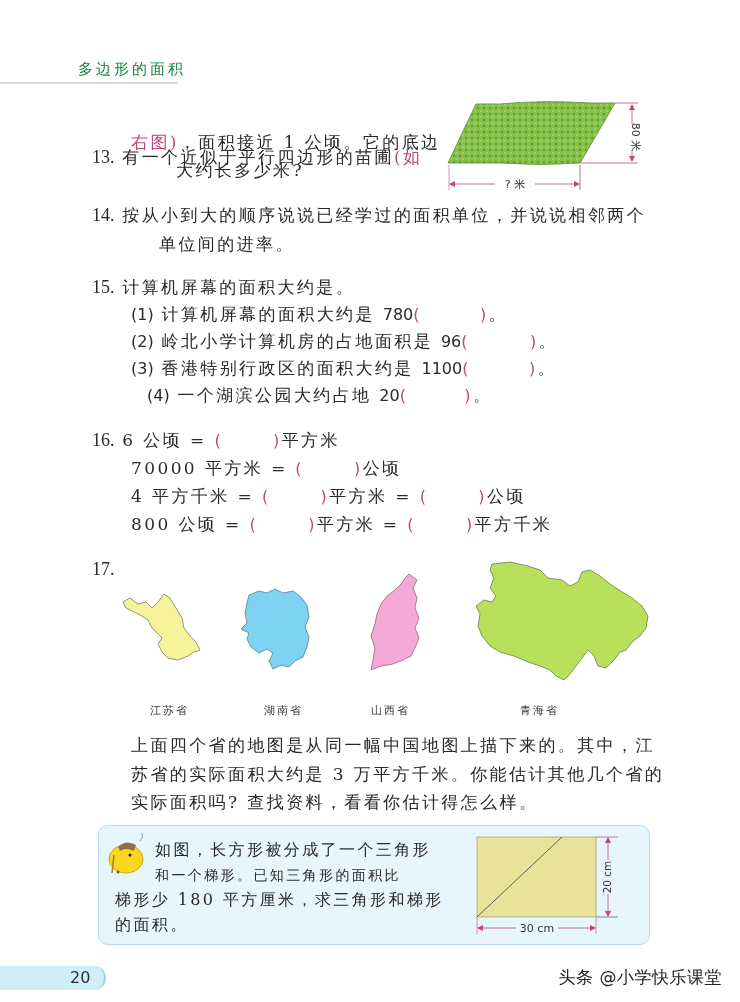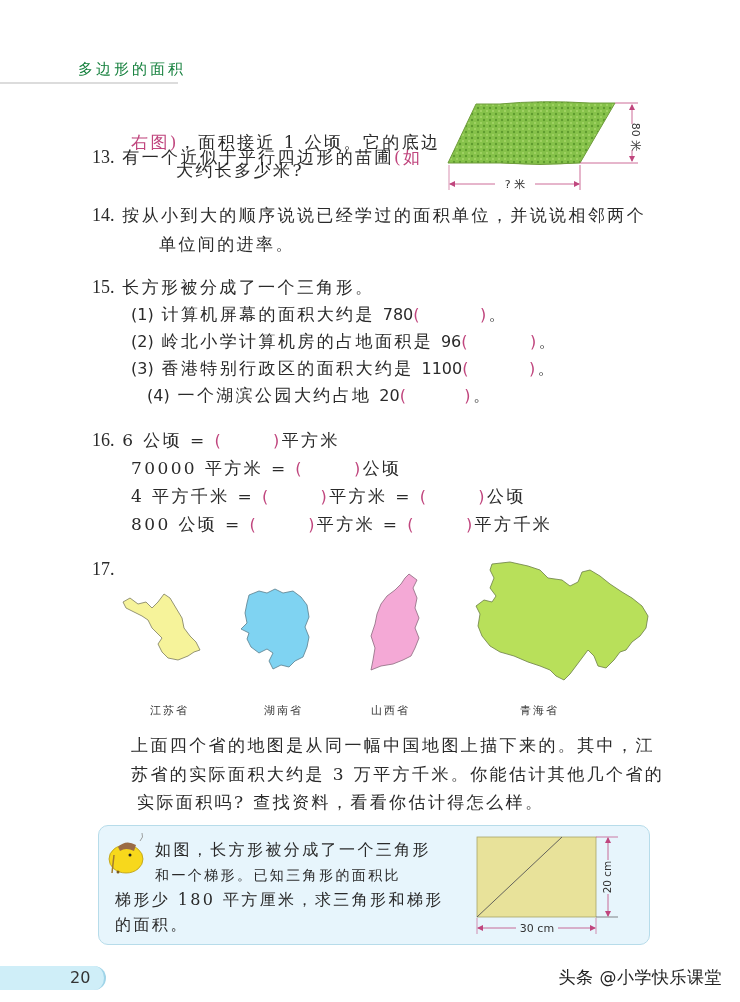--- a/index.html
+++ b/index.html
@@ -68,21 +68,21 @@
 </svg>
 
 <div class="line" style="left:92px; top:203px;">
   <span class="num">14.</span>
   <span>按从小到大的顺序说说已经学过的面积单位，并说说相邻两个</span>
 </div>
 <div class="line" style="left:131px; top:232px;margin-left:28px;">单位间的进率。</div>
 
 <div class="line" style="left:92px; top:275px;">
   <span class="num">15.</span>
-  <span>长方形被分成了一个三角形。</span>
+  <span>计算机屏幕的面积大约是。</span>
 </div>
 <div class="line" style="left:131px; top:302px;">
   <span class="sans-num">(1)</span>
   <span>计算机屏幕的面积大约是</span>
   <span class="sans-num">780</span><span class="paren">(</span><span class="blank" style="width:58px"></span><span class="paren-close">)</span><span>。</span>
 </div>
 <div class="line" style="left:131px; top:329px;">
   <span class="sans-num">(2)</span>
   <span>岭北小学计算机房的占地面积是</span>
   <span class="sans-num">96</span><span class="paren">(</span><span class="blank" style="width:60px"></span><span class="paren-close">)</span><span>。</span>
@@ -135,21 +135,21 @@
   <path d="M22,8 L40,6 L58,10 L70,14 L78,22 L92,24 L100,30 L108,26 L112,16 L120,14 L130,20 L140,28 L152,36 L162,42 L172,50 L178,60 L176,72 L170,80 L162,86 L156,94 L150,96 L144,104 L136,112 L128,110 L124,100 L118,94 L112,102 L106,110 L100,118 L94,124 L86,120 L80,114 L70,110 L58,106 L44,100 L30,96 L20,90 L12,80 L8,70 L10,58 L6,50 L14,44 L22,46 L26,40 L20,32 L24,22 L20,14 Z" fill="#b8e05a" stroke="#6b7d45" stroke-width="0.8"></path>
 </svg>
 
 <div class="map-label" style="left:150px; top:703px;">江苏省</div>
 <div class="map-label" style="left:264px; top:703px;">湖南省</div>
 <div class="map-label" style="left:371px; top:703px;">山西省</div>
 <div class="map-label" style="left:520px; top:703px;">青海省</div>
 
 <div class="line" style="left:131px; top:733px;">上面四个省的地图是从同一幅中国地图上描下来的。其中，江</div>
 <div class="line" style="left:131px; top:762px;">苏省的实际面积大约是 3 万平方千米。你能估计其他几个省的</div>
-<div class="line" style="left:137px; top:790px;">实际面积吗? 查找资料，看看你估计得怎么样。</div>
+<div class="line" style="left:131px; top:790px;">实际面积吗? 查找资料，看看你估计得怎么样。</div>
 
 <div class="abs tip-box"></div>
 
 <svg class="abs" style="left:104px; top:829px;" width="50" height="50">
   <ellipse cx="22" cy="30" rx="17" ry="14" fill="#f7d81c" stroke="#b89a10" stroke-width="0.8"></ellipse>
   <path d="M14,18 Q22,10 32,16 L30,22 Q22,18 16,22 Z" fill="#9a6b45"></path>
   <line x1="10" y1="26" x2="8" y2="44" stroke="#a07a30" stroke-width="1.5"></line>
   <circle cx="26" cy="26" r="1.5" fill="#222"></circle>
   <path d="M36,12 Q40,8 38,4" stroke="#888" fill="none" stroke-width="0.8"></path>
   <circle cx="14" cy="43" r="1.5" fill="#7a5a20"></circle>

